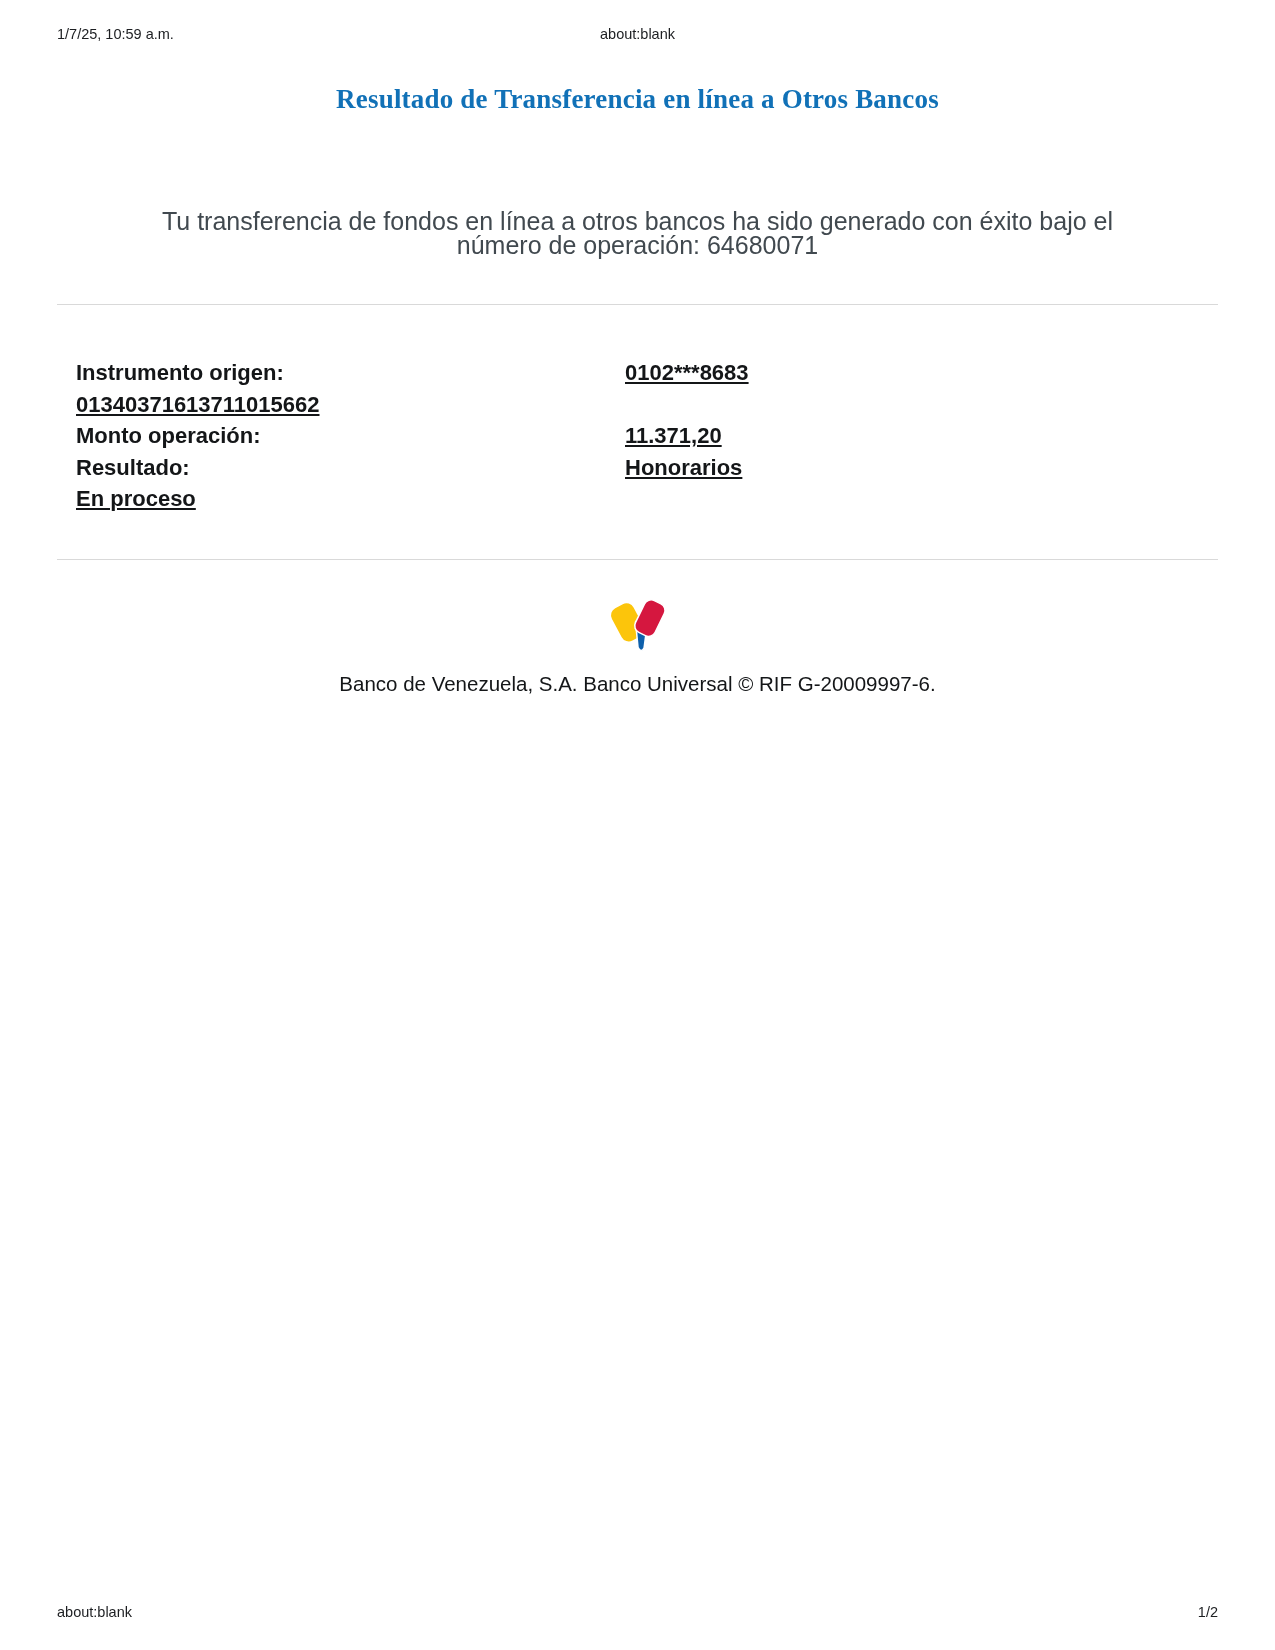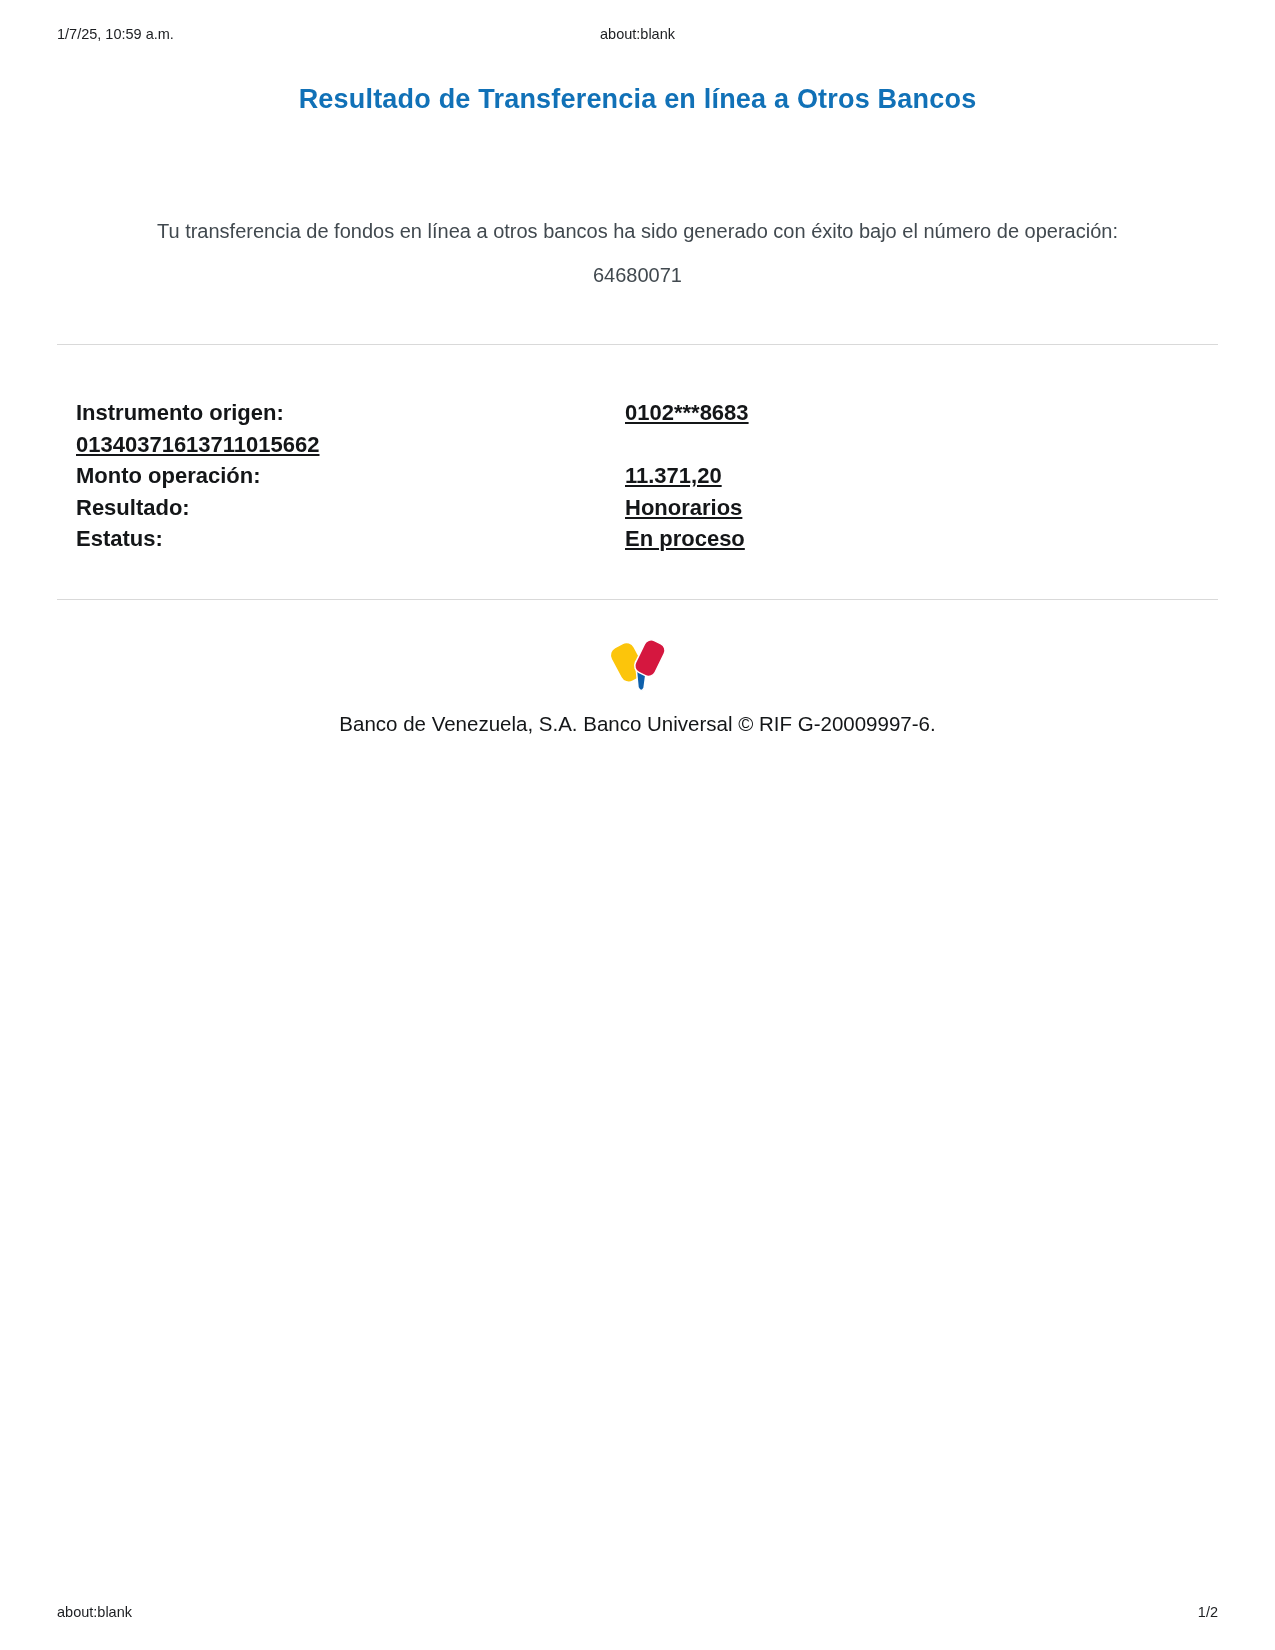--- a/index.html
+++ b/index.html
@@ -28,28 +28,29 @@
 
   .content { padding: 0 57px; }
 
   .doc-title {
     padding-top: 84px;
     text-align: center;
     font-size: 27px;
     font-weight: bold;
     color: #1171b7;
     letter-spacing: 0.2px;
+    font-family: Liberation Serif, serif;
   }
 
   .doc-message {
     margin: 94px auto 0 auto;
     max-width: 1040px;
     text-align: center;
-    font-size: 20px;
-    line-height: 44px;
+    font-size: 25px;
+    line-height: 24px;
     color: #41494f;
     font-weight: 400;
   }
 
   .divider {
     border: none;
     border-top: 1px solid #d9d9d9;
     height: 0;
   }
   .divider-1 { margin-top: 47px; }
@@ -123,21 +124,20 @@
     </div>
     <div class="detail-row">
       <span class="d-label">Monto operación:</span>
       <span class="d-value">11.371,20</span>
     </div>
     <div class="detail-row">
       <span class="d-label">Resultado:</span>
       <span class="d-value">Honorarios</span>
     </div>
     <div class="detail-row">
-      <span class="d-label">Estatus:</span>
       <span class="d-value">En proceso</span>
     </div>
   </div>
 
   <hr class="divider divider-2">
 
   <div class="logo-wrap">
     <svg width="72" height="72" viewBox="-10 0 118 104" xmlns="http://www.w3.org/2000/svg" aria-hidden="true">
 
       <rect x="12" y="16" width="40" height="60" rx="13" fill="#FCC50B" transform="rotate(-28 32 46)"></rect>

